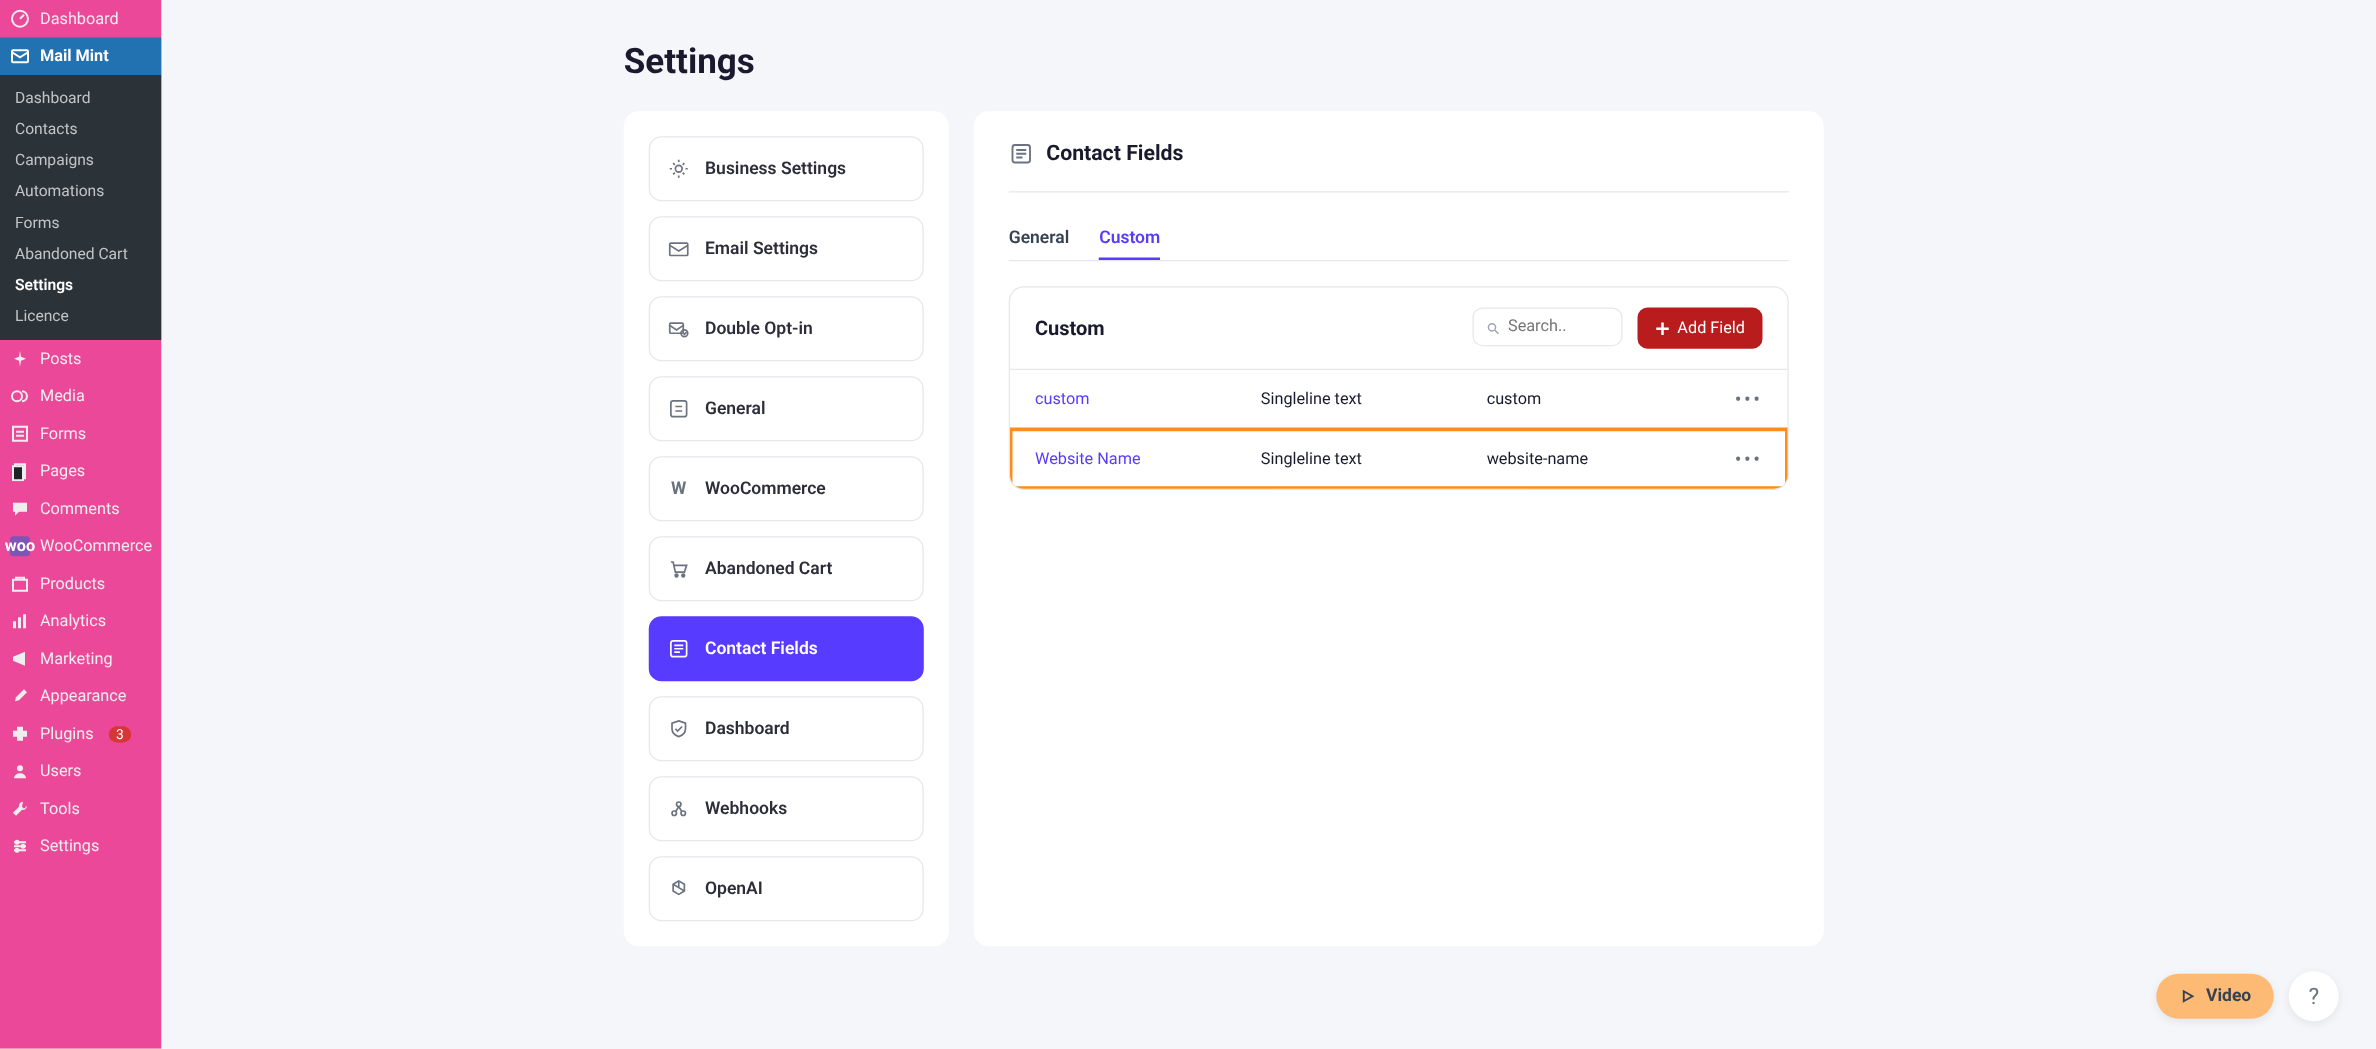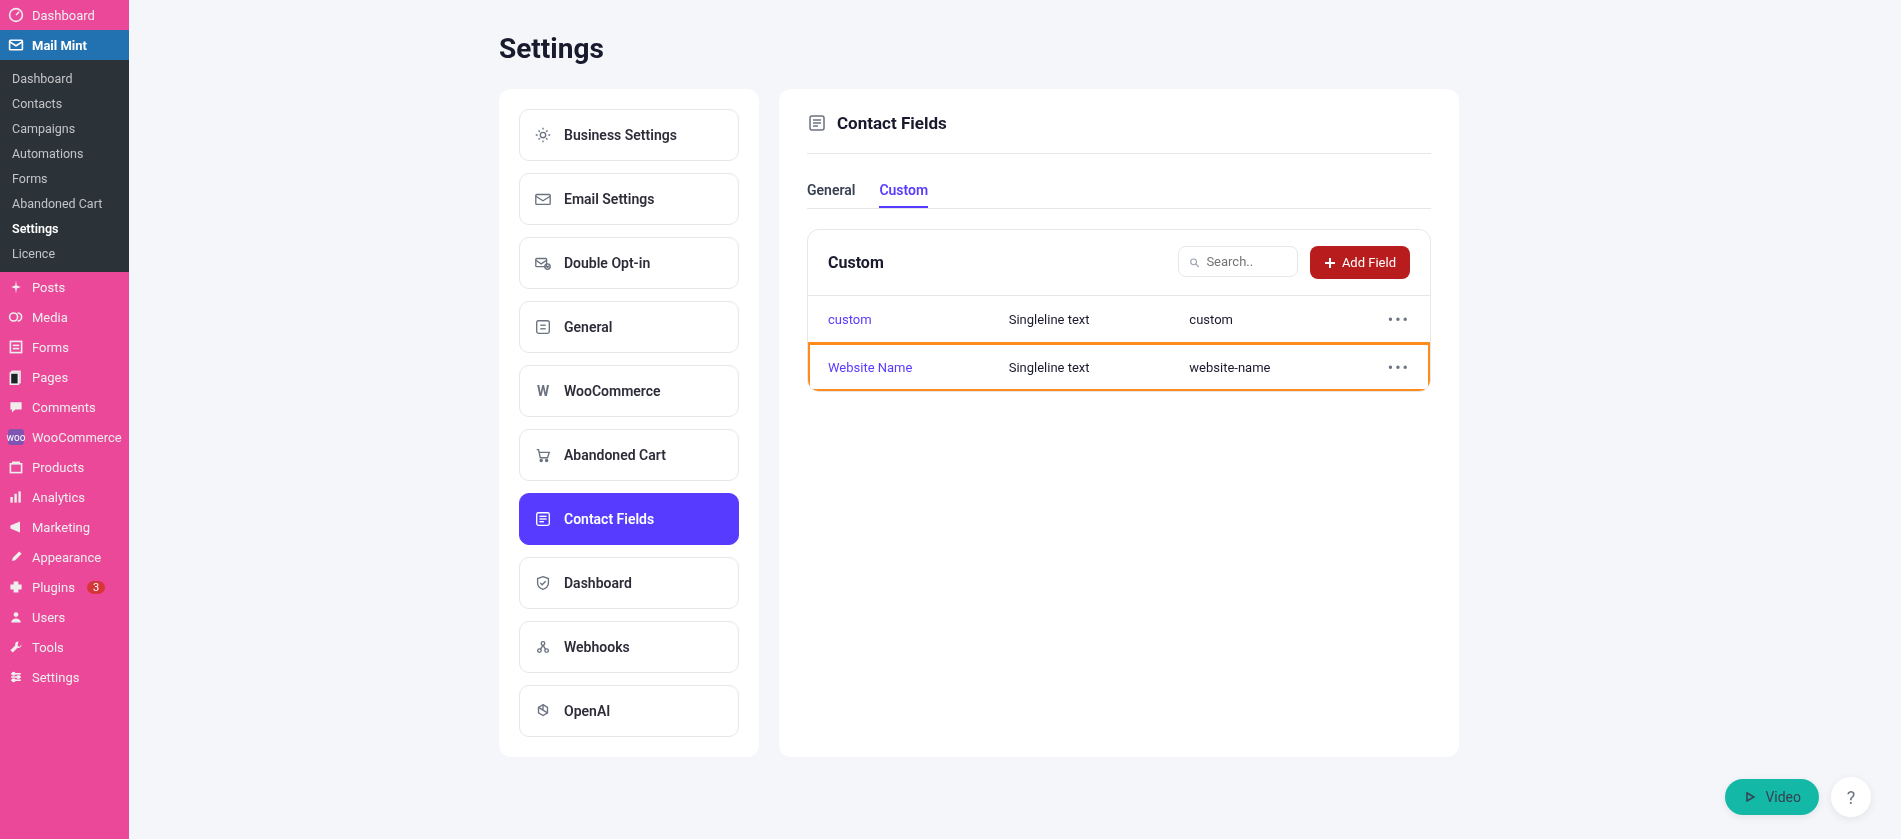--- a/index.html
+++ b/index.html
@@ -48,21 +48,21 @@
 
 .tbl { width: 100%; }
 .tbl-row { display: grid; grid-template-columns: 1fr 1fr 1fr 40px; padding: 14px 20px; border-top: 1px solid #e5e7eb; align-items: center; font-size: 13px; }
 .tbl-header { color: #6b7280; font-weight: 500; }
 .tbl-row .link { color: #573bff; cursor: pointer; }
 .tbl-row.highlight { outline: 3px solid #ff8c1a; outline-offset: -2px; }
 .row-actions { color: #6b7280; cursor: pointer; text-align: right; font-size: 16px; letter-spacing: 2px; }
 
 
 .float-actions { position: fixed; bottom: 22px; right: 30px; display: flex; gap: 12px; align-items: center; }
-.video-btn { background: #14b8a6; border: none; border-radius: 22px; padding: 10px 18px; font-size: 14px; font-weight: 400; box-shadow: 0 2px 8px rgba(0,0,0,0.08); display: flex; align-items: center; gap: 8px; cursor: pointer; color: #374151; }
+.video-btn { background: #fdba74; border: none; border-radius: 22px; padding: 10px 18px; font-size: 14px; font-weight: 700; box-shadow: 0 2px 8px rgba(0,0,0,0.08); display: flex; align-items: center; gap: 8px; cursor: pointer; color: #374151; }
 .help-btn { background: #fff; border: none; border-radius: 50%; width: 40px; height: 40px; box-shadow: 0 2px 8px rgba(0,0,0,0.08); font-size: 18px; color: #6b7280; cursor: pointer; }
 
 svg { width: 100%; height: 100%; }
 </style>
 </head>
 <body>
 
 <nav class="sidebar">
   <div class="sidebar-item">
     <span class="icon">
@@ -130,21 +130,21 @@
   </div>
   <div class="sidebar-item">
     <span class="icon">
         <svg viewBox="0 0 20 20" fill="currentColor">
           <path d="M3 4h14v9H9l-4 4v-4H3z"></path>
         </svg>
       </span>
     <span>Comments</span>
   </div>
   <div class="sidebar-item">
-    <span class="icon" style="background:#7f54b3;border-radius:3px;color:#fff;font-size:10px;font-weight:normal;">woo</span>
+    <span class="icon" style="background:#7f54b3;border-radius:3px;color:#fff;font-size:13px;font-weight:bold;">woo</span>
     <span>WooCommerce</span>
   </div>
   <div class="sidebar-item">
     <span class="icon">
         <svg viewBox="0 0 20 20" fill="none" stroke="currentColor" stroke-width="2">
           <rect x="3" y="6" width="14" height="11"></rect>
           <path d="M6 6V4h8v2"></path>
         </svg>
       </span>
     <span>Products</span>

